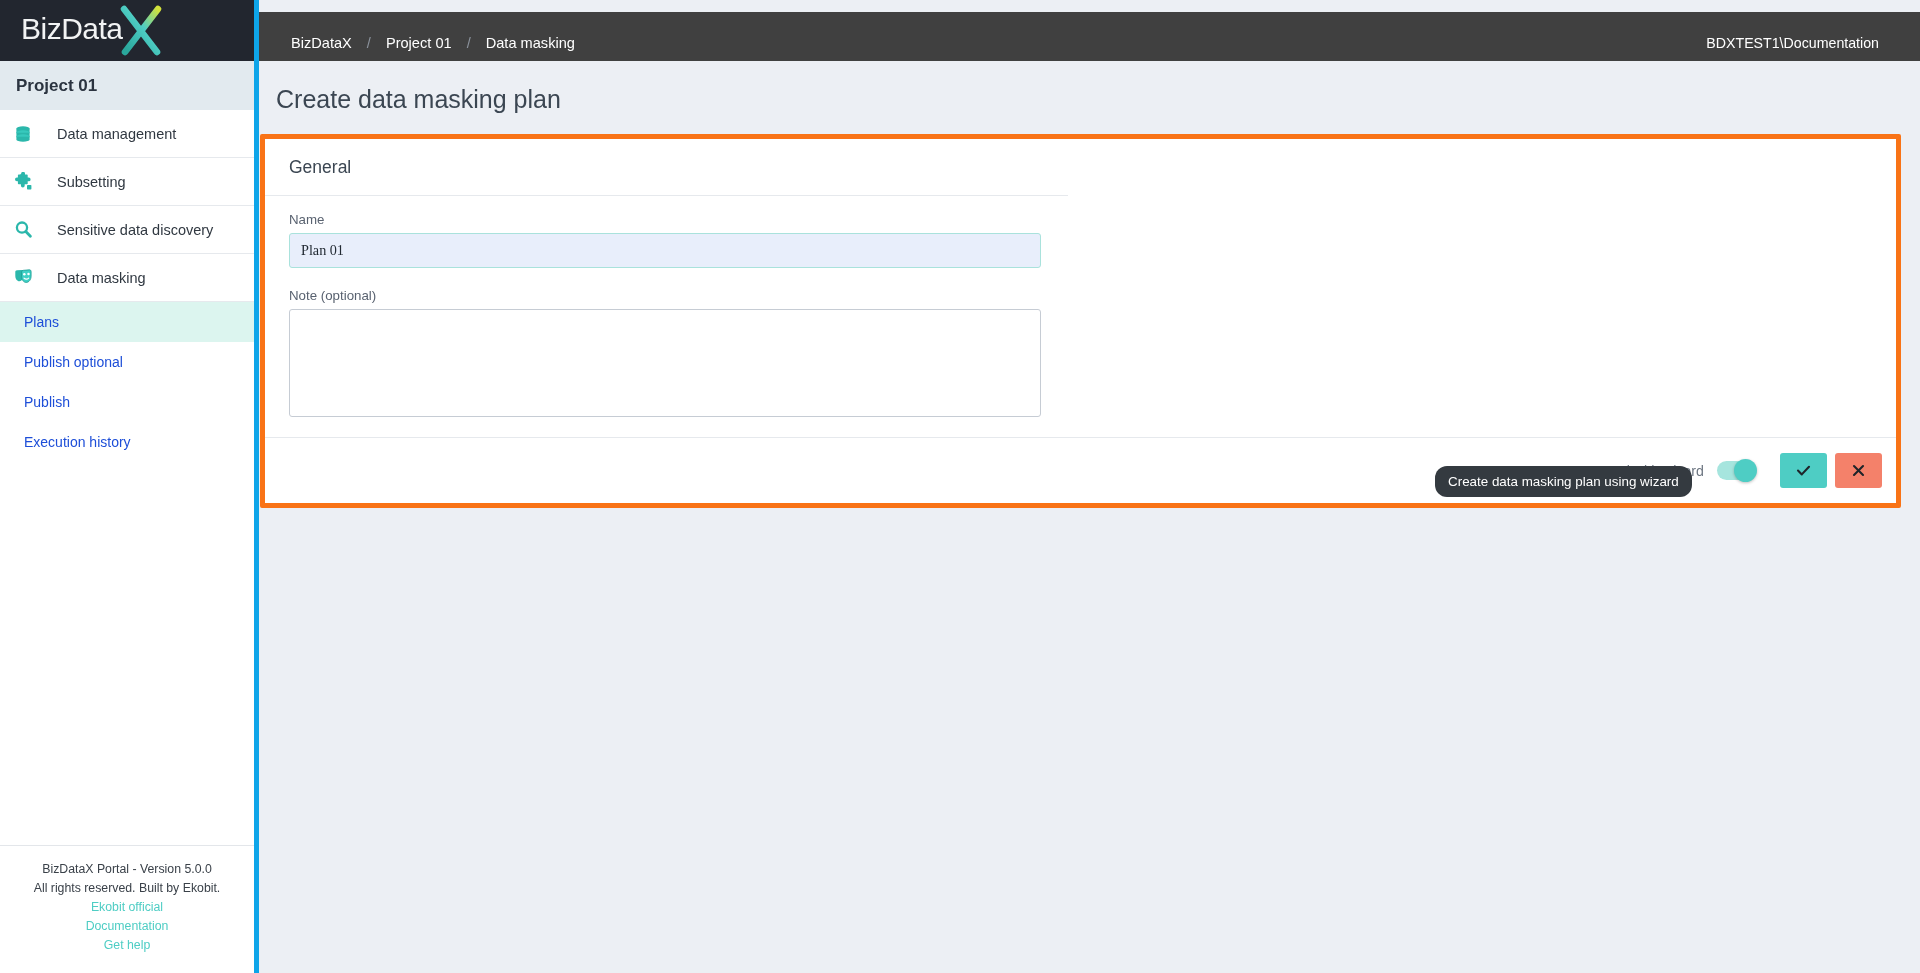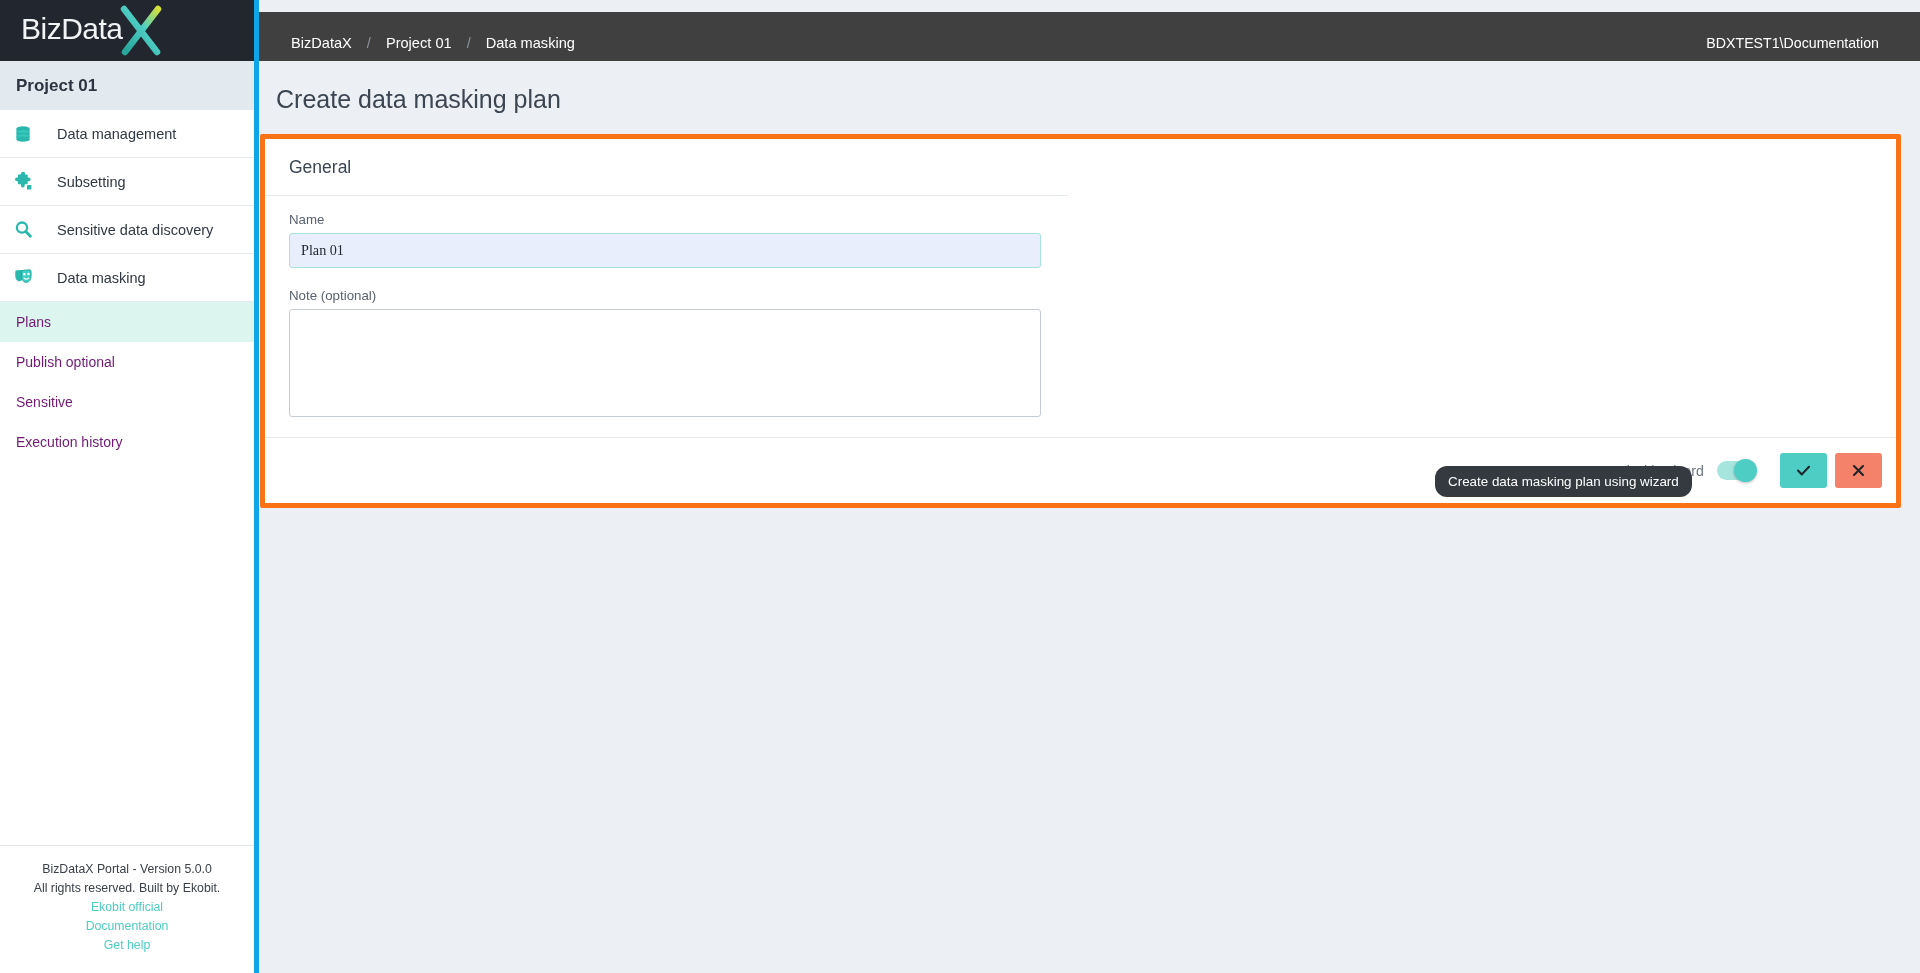--- a/index.html
+++ b/index.html
@@ -75,23 +75,23 @@
     font-size: 14.5px;
     color: #303841;
     margin-left: 13px;
     white-space: nowrap;
   }
 
   .subnav-item {
     height: 40px;
     display: flex;
     align-items: center;
-    padding-left: 16px;
+    padding-left: 24px;
     font-size: 14px;
-    color: #701a75;
+    color: #1d4ed8;
     cursor: pointer;
     background: #fff;
   }
   .subnav-item.active { background: #dcf5ef; }
 
   .sidebar-spacer { flex: 1 1 auto; }
 
   .footer {
     flex: 0 0 auto;
     border-top: 1px solid #e3e6ea;
@@ -362,21 +362,21 @@
         <span class="nav-label">Data masking</span>
       </div>
 
       <div class="subnav-item active">
         <span>Plans</span>
       </div>
       <div class="subnav-item">
         <span>Publish optional</span>
       </div>
       <div class="subnav-item">
-        <span>Sensitive</span>
+        <span>Publish</span>
       </div>
       <div class="subnav-item">
         <span>Execution history</span>
       </div>
 
     </div>
 
     <div class="sidebar-spacer"></div>
 
     <div class="footer">

